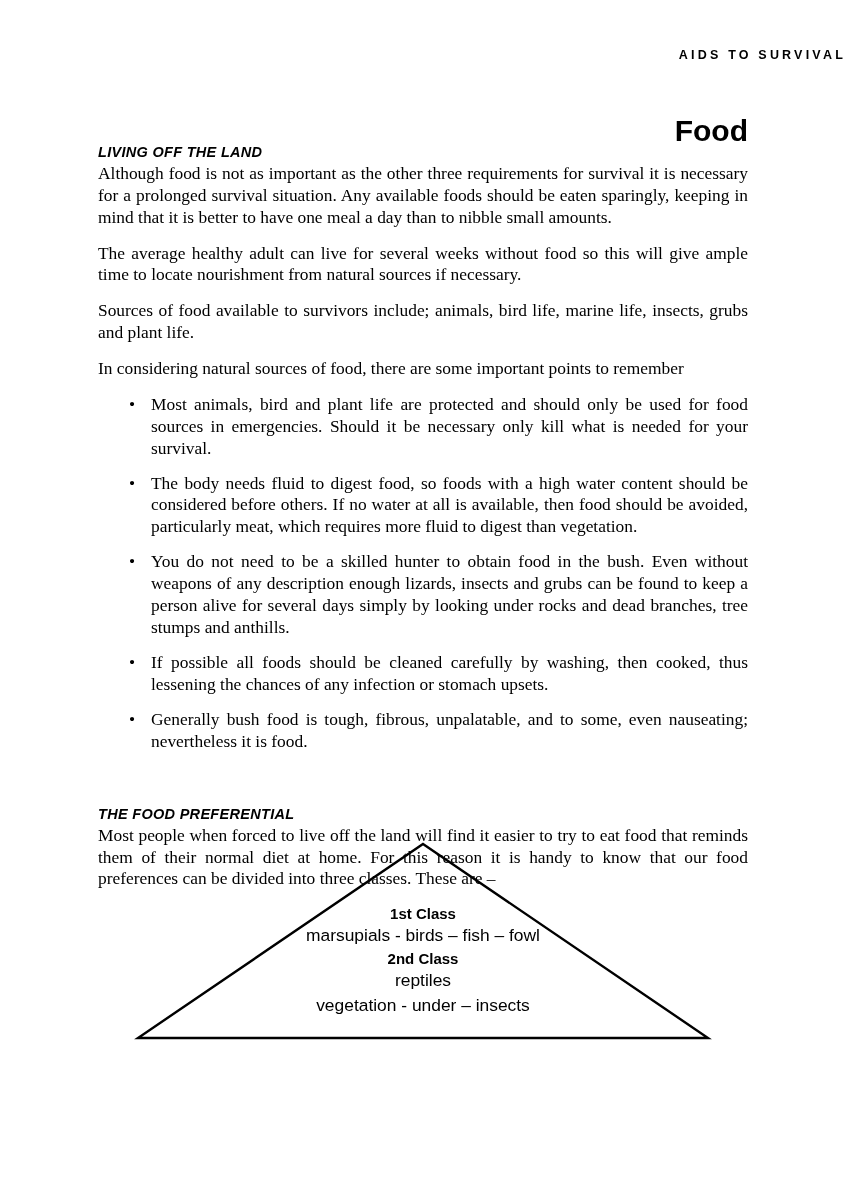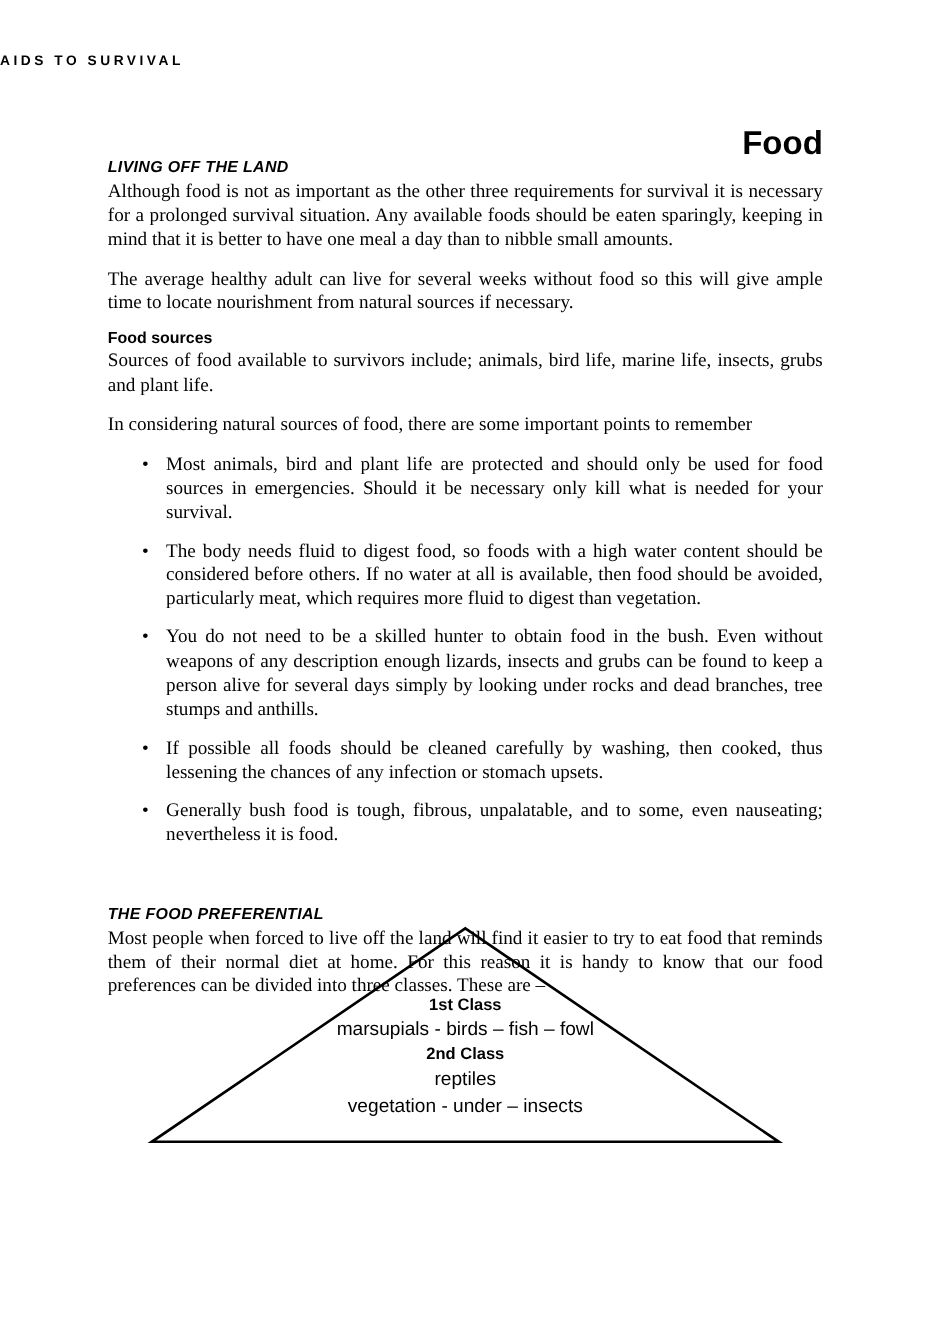--- a/index.html
+++ b/index.html
@@ -19,21 +19,21 @@
     position: absolute;
     left: 0; top: 0;
     width: 846px;
     height: 1197px;
   }
   .running-head {
     position: absolute;
     top: 48px;
     left: 0;
     width: 846px;
-    text-align: left;
+    text-align: right;
     font-family: "Liberation Sans", sans-serif;
     font-weight: bold;
     font-size: 12.5px;
     letter-spacing: 3.2px;
   }
   .chapter-title {
     position: absolute;
     top: 94px;
     left: 0;
     width: 748px;
@@ -145,21 +145,20 @@
   <div class="running-head">AIDS TO SURVIVAL</div>
 
   <h1 class="chapter-title">Food</h1>
 
   <div class="content">
 
     <div class="h-section">LIVING OFF THE LAND</div>
     <p class="body">Although food is not as important as the other three requirements for survival it is necessary for a prolonged survival situation. Any available foods should be eaten sparingly, keeping in mind that it is better to have one meal a day than to nibble small amounts.</p>
     <p class="body">The average healthy adult can live for several weeks without food so this will give ample time to locate nourishment from natural sources if necessary.</p>
 
-    <div class="h-sub">Food sources</div>
     <p class="body">Sources of food available to survivors include; animals, bird life, marine life, insects, grubs and plant life.</p>
     <p class="body tight">In considering natural sources of food, there are some important points to remember</p>
 
     <ul class="bullets">
       <li>
         <span class="dot">•</span>
         <span>Most animals, bird and plant life are protected and should only be used for food sources in emergencies. Should it be necessary only kill what is needed for your survival.</span>
       </li>
       <li>
         <span class="dot">•</span>

